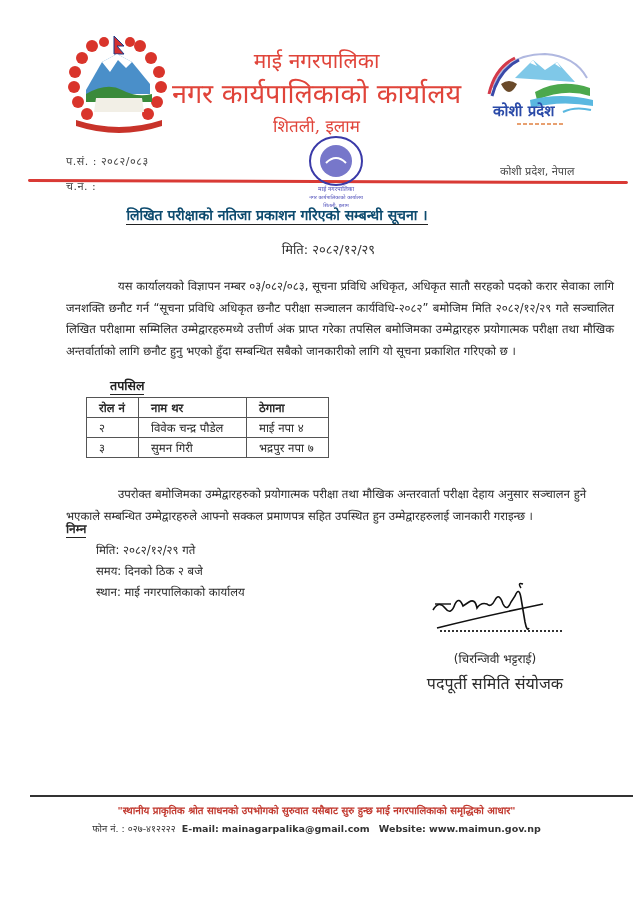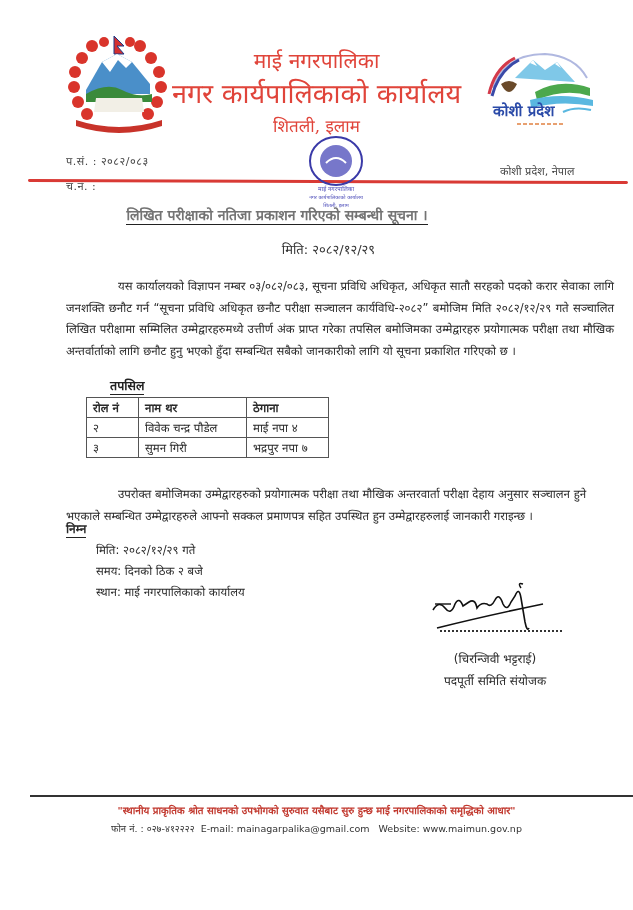--- a/index.html
+++ b/index.html
@@ -18,53 +18,53 @@
   .ref-line { left: 66px; font-size: 11px; color: #444; letter-spacing: 0.5px; margin-top: 15px; }
   .ref1 { top: 138px; }
   .ref2 { top: 163px; }
   .province { left: 500px; top: 163px; font-size: 11px; color: #444; }
 
   .header-rule { left: 28px; top: 180px; width: 600px; height: 3px; background: #d93a35; border-radius: 2px; transform: rotate(0.2deg); }
 
   .stamp { left: 290px; top: 135px; width: 92px; height: 75px; }
 
   
-  .title { left: 0; width: 554px; top: 205px; text-align: center; font-size: 14px; font-weight: bold; color: #737373; }
+  .title { left: 0; width: 554px; top: 205px; text-align: center; font-size: 14px; font-weight: bold; color: #0c4a6e; }
   .title span { border-bottom: 1.5px solid #222; padding-bottom: 1px; }
   .date { left: 0; width: 633px; top: 240px; text-align: center; font-size: 13px; color: #333; padding-left: 24px; }
 
   
   .para { left: 66px; width: 548px; top: 276px; font-size: 11.5px; line-height: 21.5px; color: #2a2a2a; text-align: justify; text-indent: 52px; }
 
   .section-head { left: 66px; top: 377px; font-size: 12.5px; font-weight: bold; color: #222; border-bottom: 1.5px solid #222; margin-left: 44px; }
 
   table.tap { position: absolute; left: 86px; top: 397px; border-collapse: collapse; font-size: 11.5px; color: #2a2a2a; }
-  table.tap th, table.tap td { border: 1px solid #555; padding: 2px 6px; text-align: left; height: 20px; }
+  table.tap th, table.tap td { border: 1px solid #555; padding: 2px 12px; text-align: left; height: 20px; }
   table.tap th { font-weight: bold; }
   table.tap .c1 { width: 52px; }
   table.tap .c2 { width: 108px; }
   table.tap .c3 { width: 82px; }
 
   .para2 { left: 66px; width: 552px; top: 483px; font-size: 11.5px; line-height: 22px; color: #2a2a2a; text-indent: 52px; }
 
   .nimna { left: 66px; top: 520px; font-size: 12px; font-weight: bold; border-bottom: 1.5px solid #222; }
   .detail { left: 66px; font-size: 11.5px; color: #2a2a2a; margin-left: 30px; }
   .d1 { top: 542px; }
   .d2 { top: 563px; }
   .d3 { top: 584px; }
 
   .signature { left: 425px; top: 582px; width: 140px; height: 55px; }
   .dots { left: 440px; top: 630px; width: 122px; border-top: 2px dotted #333; }
   .signer { left: 420px; width: 150px; top: 650px; text-align: center; font-size: 12px; color: #2a2a2a; }
-  .signer-title { left: 410px; width: 170px; top: 672px; text-align: center; font-size: 12px; color: #2a2a2a; }
+  .signer-title { left: 410px; width: 170px; top: 672px; text-align: center; font-size: 16px; color: #2a2a2a; }
 
   .footer-rule { left: 30px; top: 795px; width: 603px; height: 2px; background: #333; }
   .slogan { left: 0; width: 633px; top: 803px; text-align: center; font-size: 10px; color: #c23a30; font-weight: bold; font-family: "DejaVu Serif", serif; }
   .contact { left: 0; width: 633px; top: 822px; text-align: center; font-size: 9.5px; color: #333; }
-  .contact b { font-weight: normal; }
+  .contact b { font-weight: bold; }
 </style>
 </head>
 <body>
 
 <div class="abs logo-left">
   <svg width="115" height="105" viewBox="0 0 115 105">
 
     <polygon points="52,4 52,22 62,22 55,14 62,14 52,4" fill="#d32f2f" stroke="#1a3a8a" stroke-width="1"></polygon>
 
     <g fill="#d9342b">

